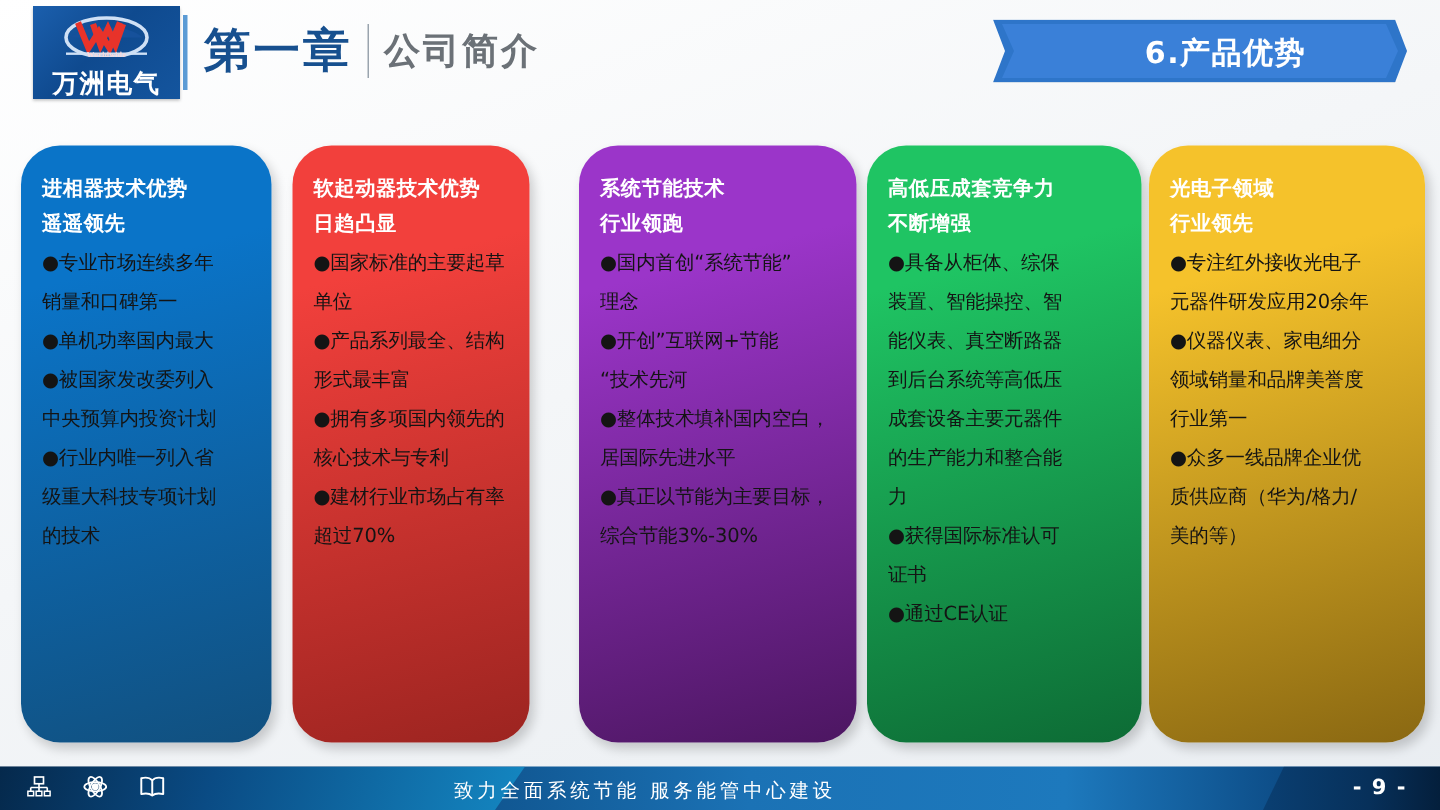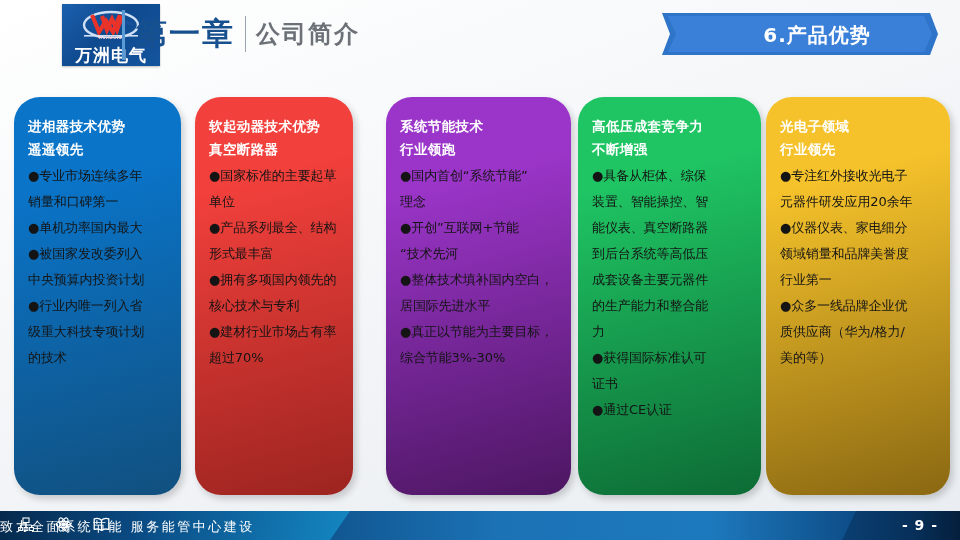--- a/index.html
+++ b/index.html
@@ -27,21 +27,20 @@
     left: 0; top: 0;
     width: 960px; height: 72px;
   }
   #logo-box {
     position: absolute;
     left: 22px; top: 4px;
     width: 98px; height: 62px;
     background: linear-gradient(135deg, #1b5fad 0%, #0f4a8f 45%, #14559e 100%);
     box-shadow: 0 1px 2px rgba(0,0,0,0.25);
     overflow: hidden;
-    margin-left: 40px;
   }
   #logo-emblem {
     position: absolute;
     left: 50%; top: 6px;
     transform: translateX(-50%);
     width: 58px; height: 28px;
   }
   #logo-sub {
     position: absolute;
     left: 0; top: 31px;
@@ -184,20 +183,21 @@
     left: 18px; top: 5px;
     display: flex;
     gap: 21px;
     align-items: center;
   }
   #footer-icons svg { display: block; }
   #footer-tagline {
     position: absolute;
     left: 0; top: 7px;
     width: 860px;
+    text-align: center;
     font-size: 13px;
     color: #ffffff;
     letter-spacing: 2.5px;
     font-family: "DejaVu Sans", sans-serif;
   }
   #footer-page {
     position: absolute;
     right: 22px; top: 6px;
     font-size: 14px;
     font-weight: bold;
@@ -254,21 +254,21 @@
           <div class="bullet-line">●单机功率国内最大</div>
           <div class="bullet-line">●被国家发改委列入</div>
           <div class="bullet-line">中央预算内投资计划</div>
           <div class="bullet-line">●行业内唯一列入省</div>
           <div class="bullet-line">级重大科技专项计划</div>
           <div class="bullet-line">的技术</div>
         </div>
       </div>
       <div class="card" style="left: 195px; width: 158px; background: linear-gradient(165deg, rgb(242, 64, 60) 0%, rgb(242, 64, 60) 22%, rgb(156, 36, 32) 100%);">
         <div class="card-heading">软起动器技术优势</div>
-        <div class="card-heading">真空断路器</div>
+        <div class="card-heading">日趋凸显</div>
         <div class="card-body">
           <div class="bullet-line">●国家标准的主要起草</div>
           <div class="bullet-line">单位</div>
           <div class="bullet-line">●产品系列最全、结构</div>
           <div class="bullet-line">形式最丰富</div>
           <div class="bullet-line">●拥有多项国内领先的</div>
           <div class="bullet-line">核心技术与专利</div>
           <div class="bullet-line">●建材行业市场占有率</div>
           <div class="bullet-line">超过70%</div>
         </div>

